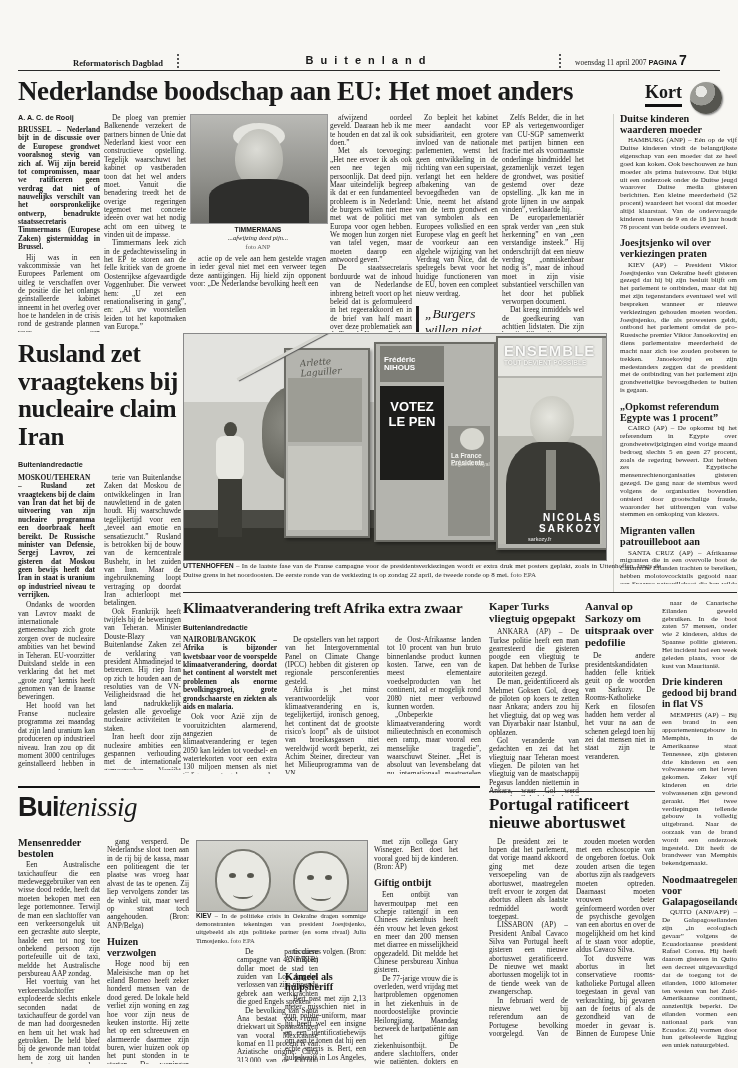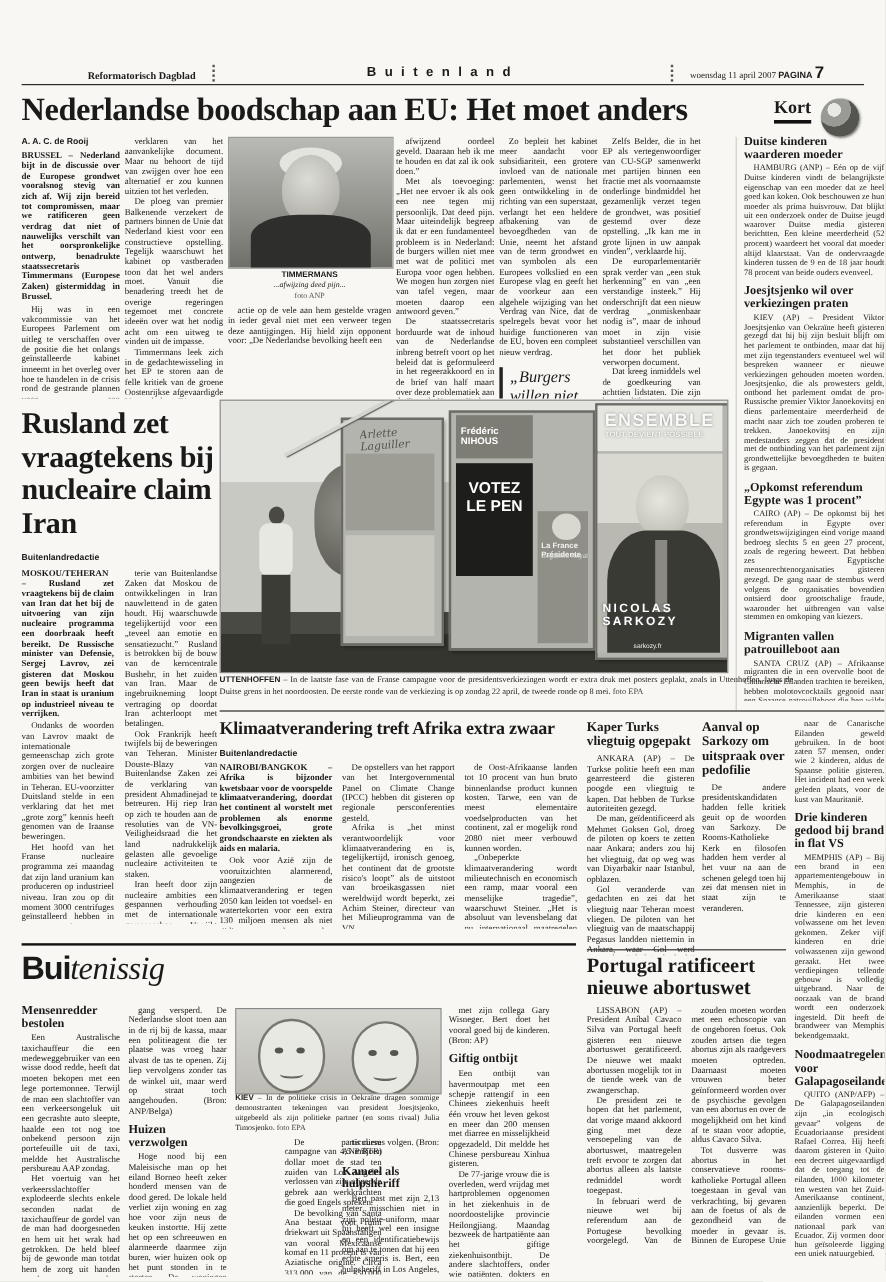--- a/index.html
+++ b/index.html
@@ -16,21 +16,21 @@
              font-family:"Liberation Sans",sans-serif;font-weight:bold;font-size:11px;letter-spacing:7px;
              padding-bottom:2px;}
   #mh-right{flex:1;padding-left:14px;white-space:nowrap;font-size:7.5px;}
   #mh-right .pg-label{font-family:"Liberation Sans",sans-serif;font-weight:bold;}
   #mh-right .pg-num{font-family:"Liberation Sans",sans-serif;font-weight:bold;font-size:14px;}
 
   
   #eu-headline{left:18px;top:76px;width:590px;font-size:27px;font-weight:bold;
                letter-spacing:-0.4px;white-space:nowrap;}
   #kort-head{left:645px;top:82px;width:92px;height:34px;display:flex;align-items:flex-start;gap:8px;}
-  #kort-title{font-size:15px;font-weight:bold;border-bottom:3px solid #111;padding-bottom:1px;}
+  #kort-title{font-size:18px;font-weight:bold;border-bottom:3px solid #111;padding-bottom:1px;}
   .globe{width:32px;height:32px;border-radius:50%;
          background:radial-gradient(circle at 35% 30%,#e8e8e4 0 18%,#9a9a94 19% 45%,#55554f 46% 75%,#2e2e2a 100%);
          box-shadow:1px 1px 2px #777;}
 
   
   .coltext{font-size:7.4px;line-height:1.13;text-align:justify;overflow:hidden;}
   .blk{margin:0;}
   .blk-p{text-indent:8px;}
   .blk-lead{font-weight:bold;margin-bottom:2px;}
   .blk-h{font-weight:bold;font-size:10.2px;line-height:1.05;margin:7px 0 2px;text-align:left;text-indent:0;}
@@ -77,21 +77,21 @@
   #p-ens .e1{position:absolute;left:6px;top:4px;font-family:"Liberation Sans",sans-serif;
              font-weight:bold;font-size:15px;color:#fafaf8;text-shadow:0 0 2px #777;letter-spacing:1px;}
   #p-ens .e2{position:absolute;left:6px;top:21px;font-family:"Liberation Sans",sans-serif;
              font-weight:bold;font-size:6.5px;color:#f2f2ee;text-shadow:0 0 2px #888;}
   #p-sark{background:linear-gradient(#d9d9d2 0 35%,#b9b9b1 35% 100%);}
   #sark-head{position:absolute;left:32px;top:18px;width:44px;height:52px;border-radius:48%;
              background:radial-gradient(circle at 45% 40%,#e6e6df,#c2c2b9 75%);}
   #sark-suit{position:absolute;left:8px;top:64px;width:94px;height:120px;border-radius:35% 35% 0 0;
              background:#3a3a35;}
   #sark-tie{position:absolute;left:48px;top:72px;width:10px;height:60px;background:#8a8a82;}
-  #p-sark .nm{position:absolute;left:4px;bottom:20px;width:100px;text-align:left;color:#fff;
+  #p-sark .nm{position:absolute;left:4px;bottom:10px;width:100px;text-align:right;color:#fff;
               font-family:"Liberation Sans",sans-serif;font-weight:bold;font-size:10px;letter-spacing:2px;
               text-shadow:0 0 2px #444;}
   #p-sark .url{position:absolute;left:30px;bottom:2px;color:#eee;font-size:5.5px;font-family:"Liberation Sans",sans-serif;}
   #p-royal{background:#8f8f88;}
   #p-royal .r1{position:absolute;left:3px;top:26px;color:#f4f4f0;font-size:6.5px;font-weight:bold;
                font-family:"Liberation Sans",sans-serif;}
   #p-royal .r2{position:absolute;left:3px;top:35px;color:#ddddd6;font-size:5.5px;font-family:"Liberation Sans",sans-serif;}
   #royal-face{position:absolute;left:12px;top:2px;width:24px;height:22px;border-radius:50%;background:#d8d8d0;}
   #p-lag{color:#55554e;font-style:italic;font-size:9px;font-family:"DejaVu Serif",serif;
          transform:rotate(-4deg);}
@@ -174,21 +174,20 @@
     <span class="globe"></span>
   </div>
 
   <div id="eu-article" class="abs">
     <div class="c w82 coltext">
         <div class="blk blk-by">A. A. C. de Rooij</div>
         <div class="blk blk-lead">BRUSSEL – Nederland bijt in de discussie over de Europese grondwet vooralsnog stevig van zich af. Wij zijn bereid tot compromissen, maar we ratificeren geen verdrag dat niet of nauwelijks verschilt van het oorspronkelijke ontwerp, benadrukte staatssecretaris Timmermans (Europese Zaken) gistermiddag in Brussel.</div>
         <div class="blk blk-p">Hij was in een vakcommissie van het Europees Parlement om uitleg te verschaffen over de positie die het onlangs geïnstalleerde kabinet inneemt in het overleg over hoe te handelen in de crisis rond de gestrande plannen voor een gemeenschappelijke constitutie. Na het echec van het referendum in juni 2005 bleef het lange tijd stil vanuit Den Haag, met af en toe alleen een opmerking die neerkwam op het dood-</div>
       </div>
     <div class="c w82 coltext">
-        <div class="blk blk-p">verklaren van het aanvankelijke document. Maar nu behoort de tijd van zwijgen over hoe een alternatief er zou kunnen uitzien tot het verleden.</div>
         <div class="blk blk-p">De ploeg van premier Balkenende verzekert de partners binnen de Unie dat Nederland kiest voor een constructieve opstelling. Tegelijk waarschuwt het kabinet op vastberaden toon dat het wel anders moet. Vanuit die benadering treedt het de overige regeringen tegemoet met concrete ideeën over wat het nodig acht om een uitweg te vinden uit de impasse.</div>
         <div class="blk blk-p">Timmermans leek zich in de gedachtewisseling in het EP te storen aan de felle kritiek van de groene Oostenrijkse afgevaardigde Voggenhuber. Die verweet hem: „U zet een renationalisering in gang”, en: „Al uw voorstellen leiden tot het kapotmaken van Europa.”</div>
       </div>
     <div class="c w136">
       <div id="tim-photo">
         <div id="tim-hair"></div>
         <div id="tim-head"></div>
         <div id="tim-suit"></div>
       </div>
       <div id="tim-caption">
@@ -335,22 +334,22 @@
         <div class="blk blk-p">MEMPHIS (AP) – Bij een brand in een appartementengebouw in Memphis, in de Amerikaanse staat Tennessee, zijn gisteren drie kinderen en een volwassene om het leven gekomen. Zeker vijf kinderen en drie volwassenen zijn gewond geraakt. Het twee verdiepingen tellende gebouw is volledig uitgebrand. Naar de oorzaak van de brand wordt een onderzoek ingesteld. Dit heeft de brandweer van Memphis bekendgemaakt.</div>
         <div class="blk blk-h">Noodmaatregelen voor Galapagoseilanden</div>
         <div class="blk blk-p">QUITO (ANP/AFP) – De Galapagoseilanden zijn „in ecologisch gevaar” volgens de Ecuadoriaanse president Rafael Correa. Hij heeft daarom gisteren in Quito een decreet uitgevaardigd dat de toegang tot de eilanden, 1000 kilometer ten westen van het Zuid-Amerikaanse continent, aanzienlijk beperkt. De eilanden vormen een nationaal park van Ecuador. Zij vormen door hun geïsoleerde ligging een uniek natuurgebied.</div>
       </div>
   </div>
 
   <div id="portugal" class="abs">
     <div id="pt-headline">Portugal ratificeert nieuwe abortuswet</div>
     <div id="pt-cols">
       <div class="c coltext">
+          <div class="blk blk-p">De president zei te hopen dat het parlement, dat vorige maand akkoord ging met deze versoepeling van de abortuswet, maatregelen treft ervoor te zorgen dat abortus alleen als laatste redmiddel wordt toegepast.</div>
           <div class="blk blk-p">LISSABON (AP) – President Aníbal Cavaco Silva van Portugal heeft gisteren een nieuwe abortuswet geratificeerd. De nieuwe wet maakt abortussen mogelijk tot in de tiende week van de zwangerschap.</div>
-          <div class="blk blk-p">De president zei te hopen dat het parlement, dat vorige maand akkoord ging met deze versoepeling van de abortuswet, maatregelen treft ervoor te zorgen dat abortus alleen als laatste redmiddel wordt toegepast.</div>
           <div class="blk blk-p">In februari werd de nieuwe wet bij referendum aan de Portugese bevolking voorgelegd. Van de Portugezen die toen hun stem uitbrachten, was een kleine 60 procent voor versoepeling.</div>
         </div>
       <div class="c coltext">
           <div class="blk blk-p">zouden moeten worden met een echoscopie van de ongeboren foetus. Ook zouden artsen die tegen abortus zijn als raadgevers moeten optreden. Daarnaast moeten vrouwen beter geïnformeerd worden over de psychische gevolgen van een abortus en over de mogelijkheid om het kind af te staan voor adoptie, aldus Cavaco Silva.</div>
           <div class="blk blk-p">Tot dusverre was abortus in het conservatieve rooms-katholieke Portugal alleen toegestaan in geval van verkrachting, bij gevaren aan de foetus of als de gezondheid van de moeder in gevaar is. Binnen de Europese Unie kennen alleen Polen en Ierland een soortgelijke restrictieve wetgeving. Op Malta is abortus zelfs per definitie verboden. In de overige EU-lidstaten is abortus toegestaan, zij het onder bepaalde voorwaarden.</div>
         </div>
     </div>
   </div>
 
   <div id="bui-rule" class="abs"></div>

